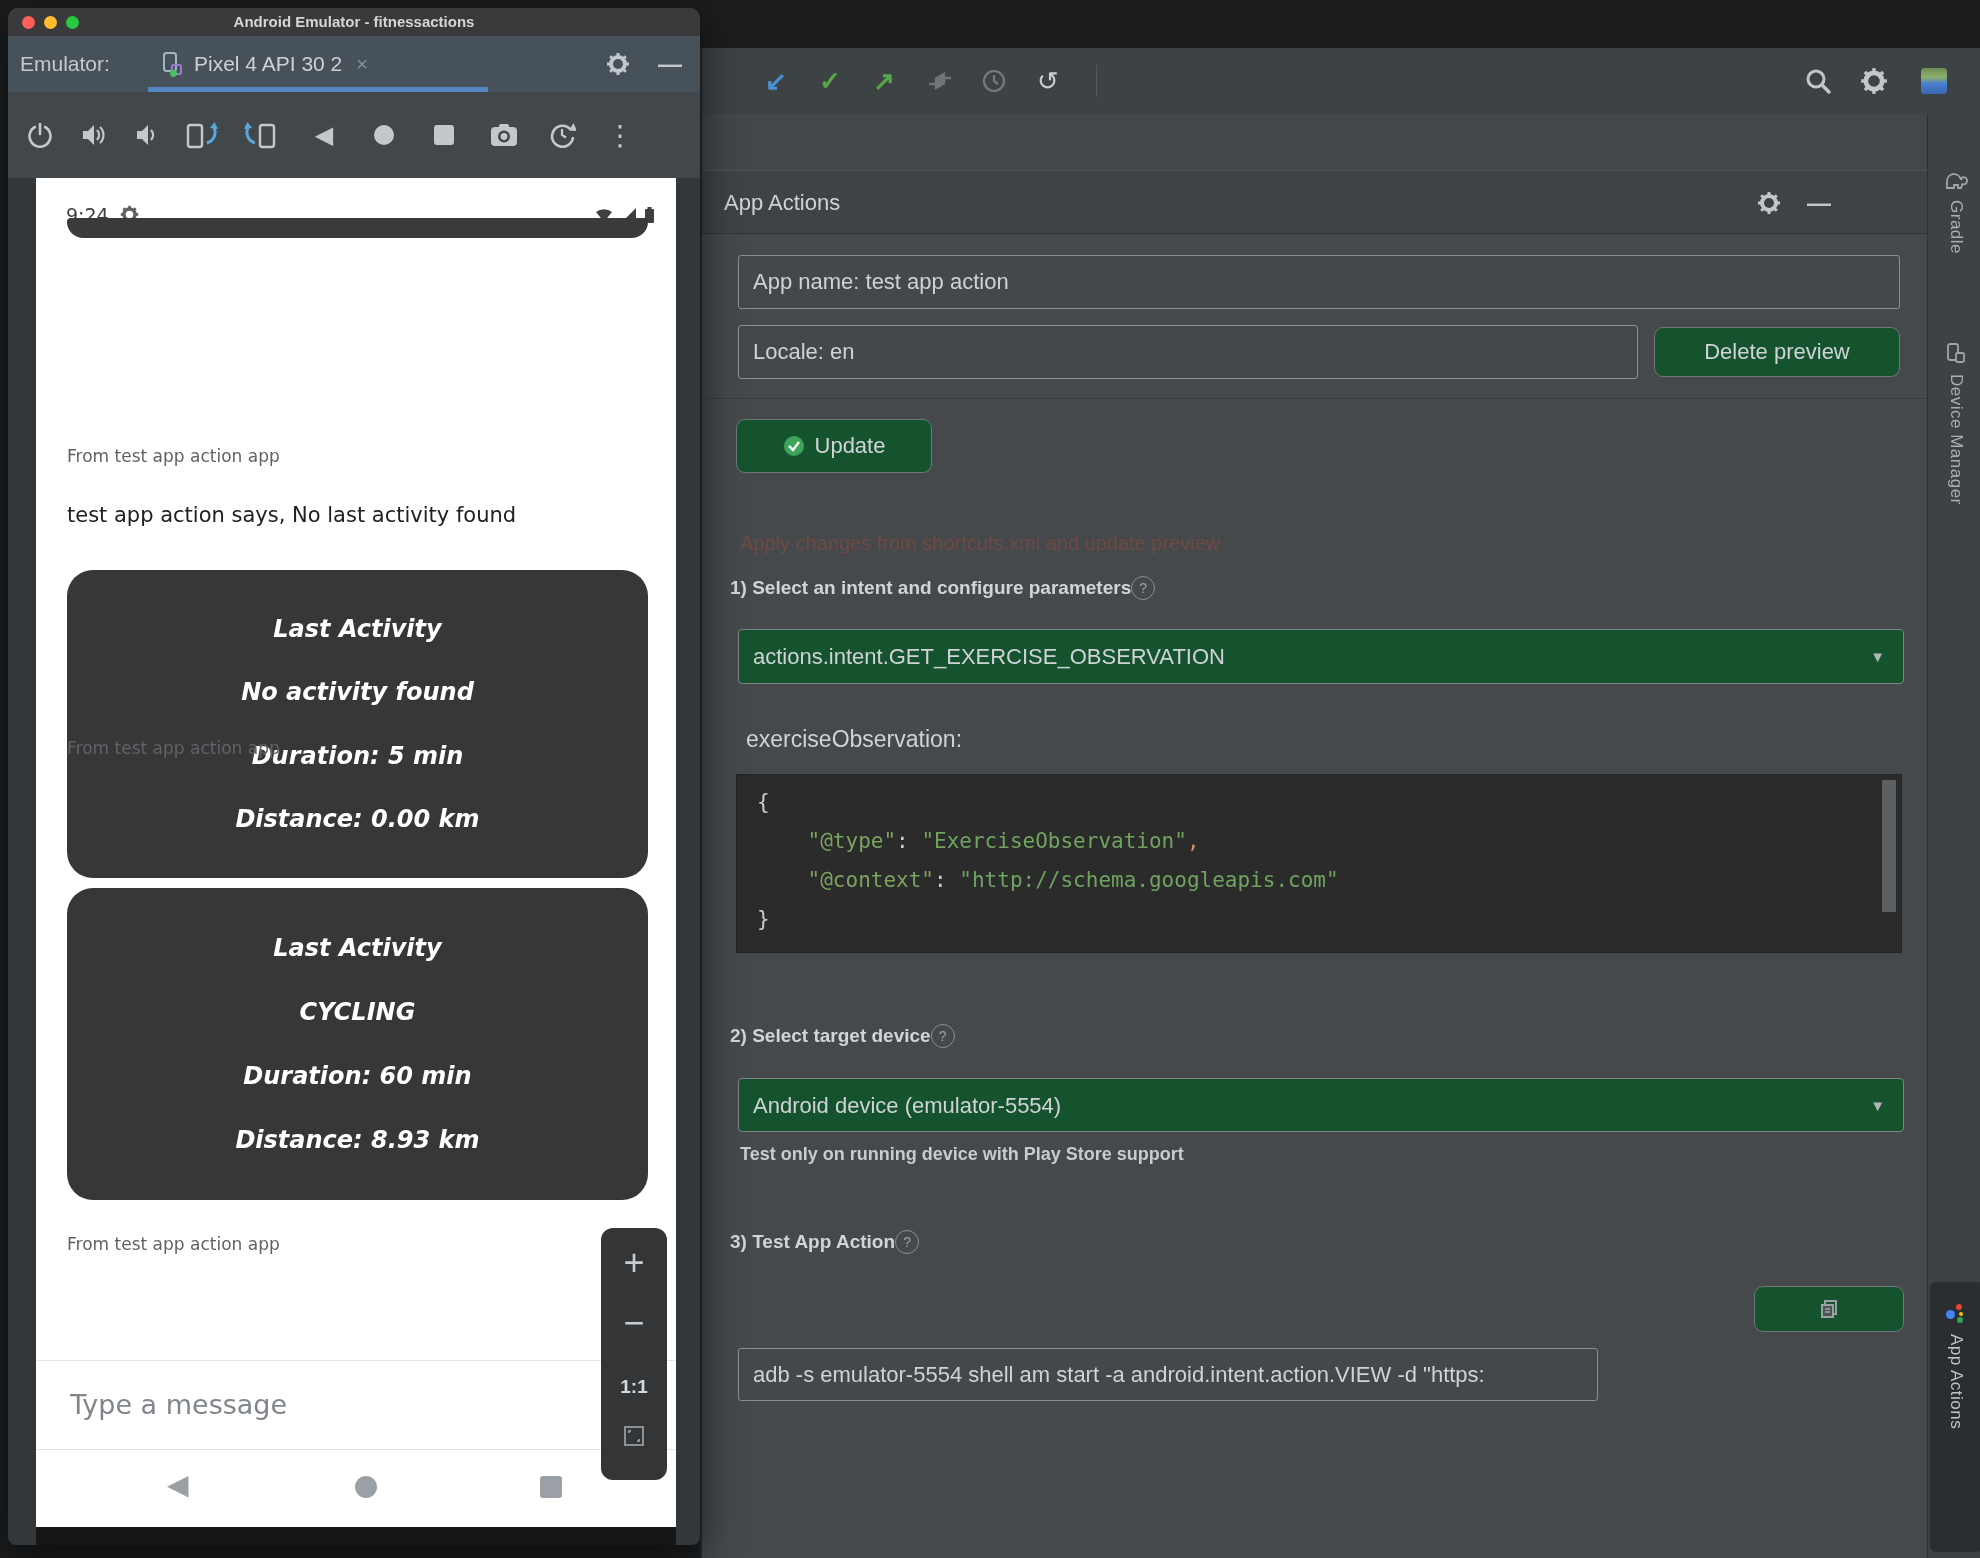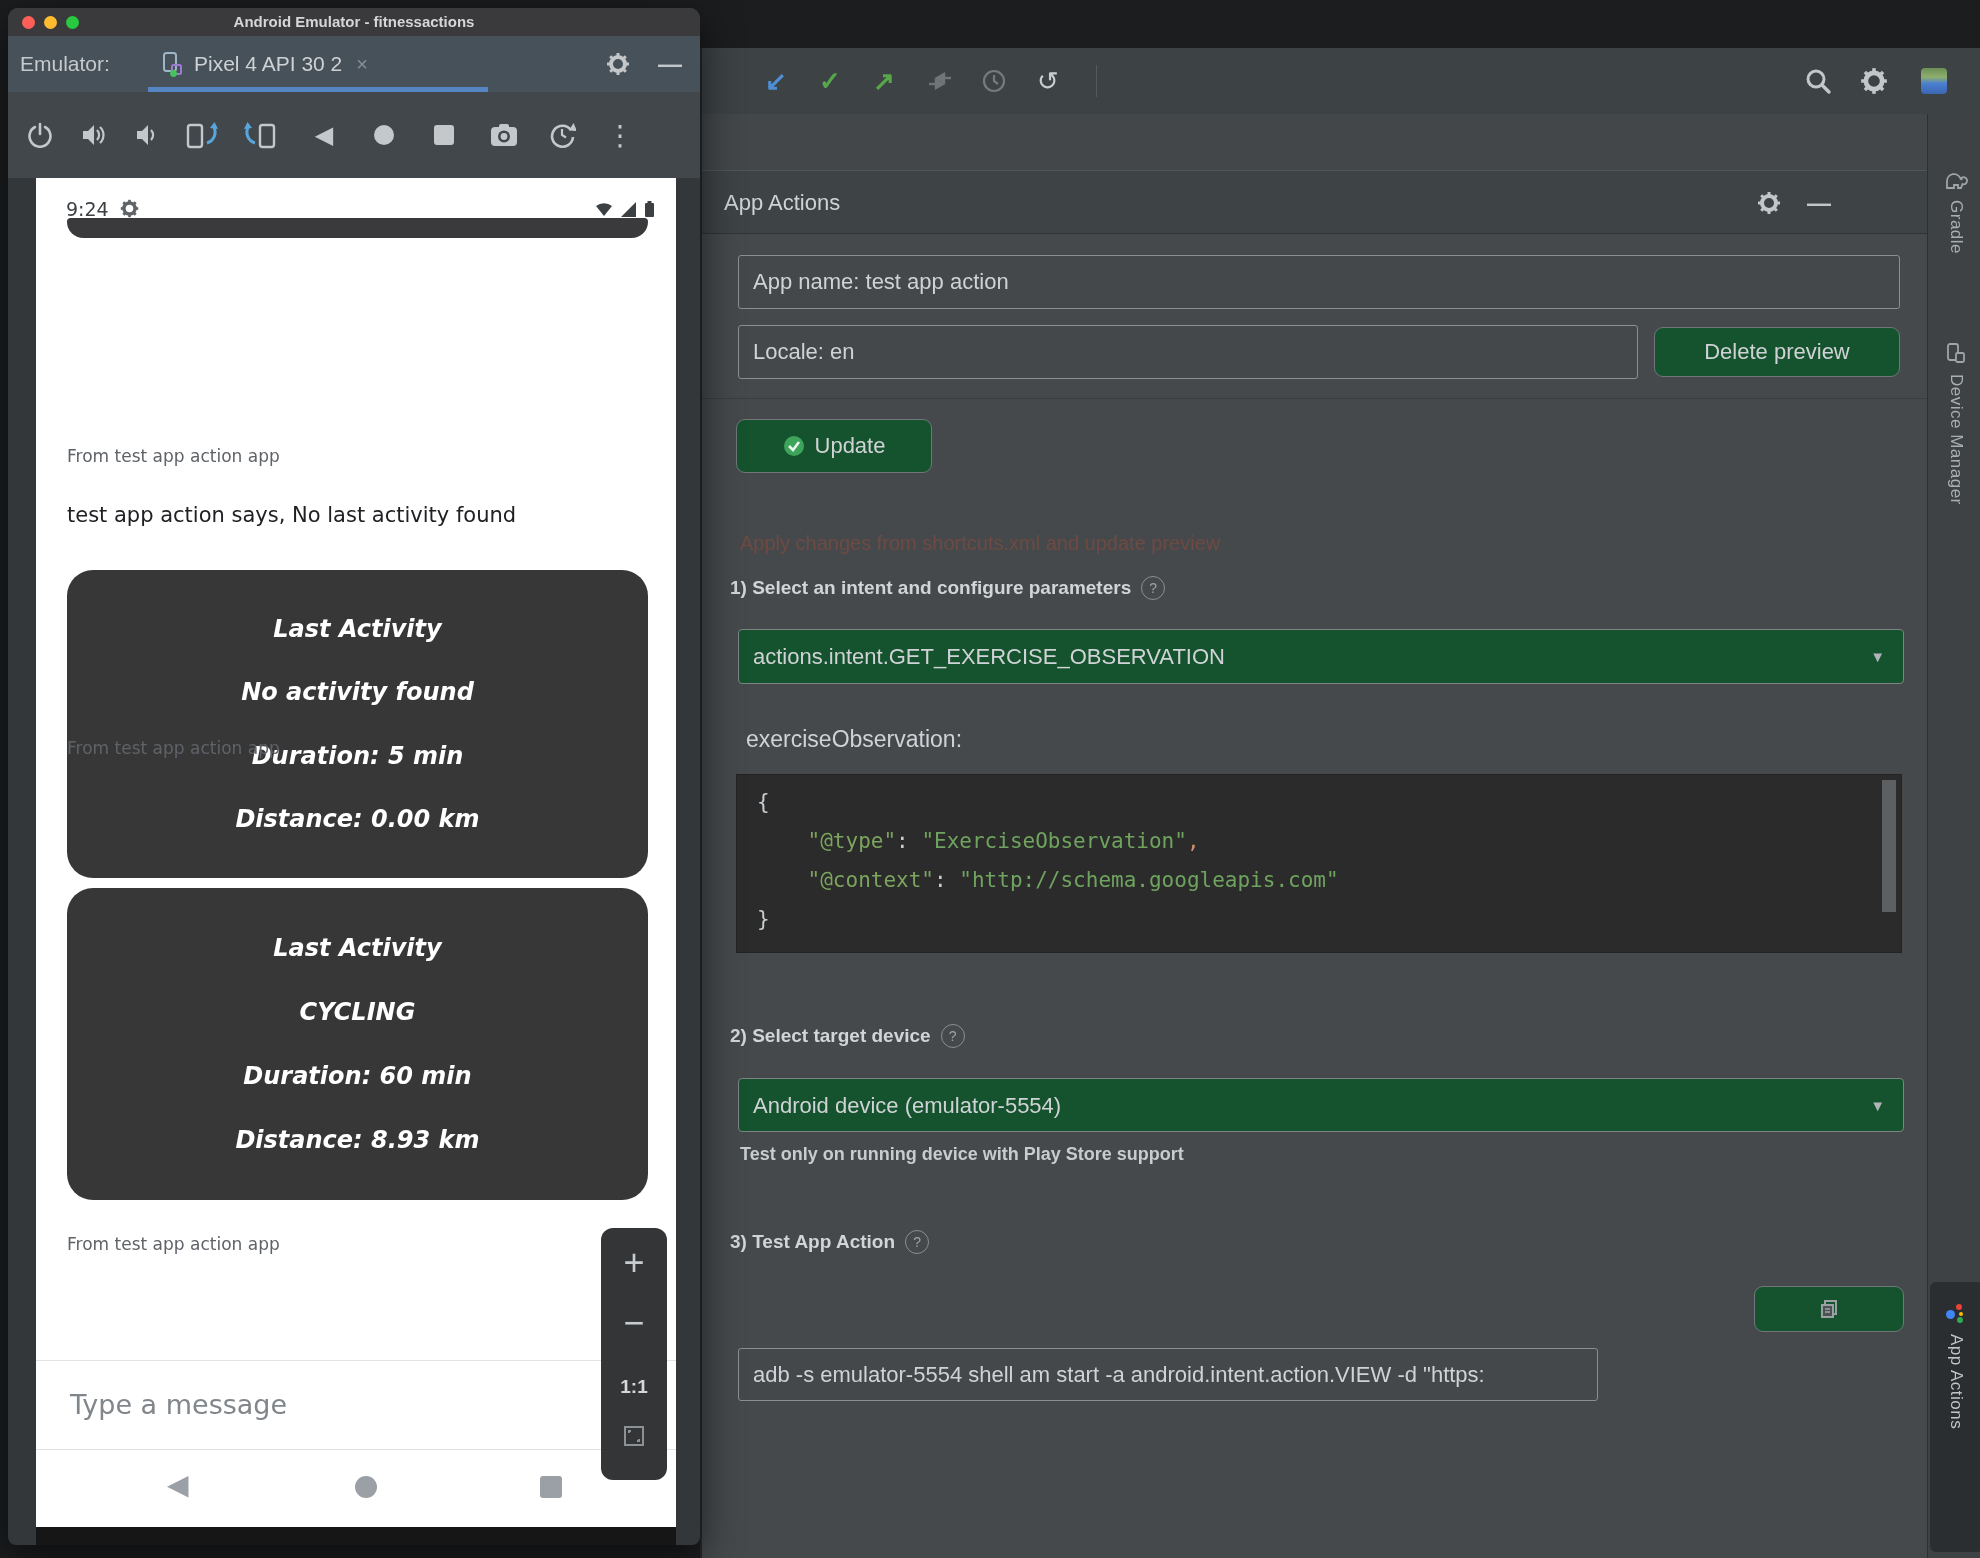--- a/index.html
+++ b/index.html
@@ -20,21 +20,21 @@
   .emu-tab{position:absolute;left:140px;top:0;width:348px;height:56px;display:flex;align-items:center;gap:10px;padding-left:12px;box-sizing:border-box;}
   .emu-tab-label{color:#ced2d5;font-size:21px;}
   .tab-close{color:#8a9094;font-size:20px;margin-left:4px;}
   .tab-underline{position:absolute;left:140px;top:51px;width:340px;height:5px;background:#5585c2;}
   .emu-tabbar-right{position:absolute;right:18px;top:0;height:56px;display:flex;align-items:center;gap:28px;}
   .dash-glyph{color:#c3c7c9;font-size:24px;font-weight:bold;}
   .emu-toolbar{left:0;top:84px;width:100%;height:86px;background:#41474b;}
   .etb{position:absolute;top:0;width:40px;height:86px;display:flex;align-items:center;justify-content:center;
        color:#c5c8ca;font-size:25px;}
   .phone-screen{left:28px;top:170px;width:640px;height:1349px;background:#ffffff;overflow:hidden;}
-  .p-status{position:absolute;left:0;top:12px;width:100%;height:40px;}
+  .p-status{position:absolute;left:0;top:18px;width:100%;height:40px;}
   .p-time{position:absolute;left:30px;top:8px;font-size:19px;color:#3c4043;font-family:"DejaVu Sans",sans-serif;}
   .p-status-right{position:absolute;right:22px;top:11px;display:flex;gap:8px;align-items:center;}
   .partial-card{position:absolute;left:31px;top:40px;width:581px;height:20px;background:#3a3a3c;border-radius:4px 4px 18px 18px;}
   .p-sender{position:absolute;left:31px;font-size:17px;color:#5f6368;font-family:"DejaVu Sans",sans-serif;}
   .p-msg{position:absolute;left:31px;font-size:21px;color:#202124;font-family:"DejaVu Sans",sans-serif;line-height:27px;}
   .p-card{position:absolute;left:31px;width:581px;background:#373737;border-radius:26px;display:flex;flex-direction:column;
           justify-content:space-evenly;align-items:center;padding:10px 0;box-sizing:border-box;}
   .p-card span{color:#fff;font-size:24px;font-weight:bold;font-style:italic;font-family:"DejaVu Sans",sans-serif;}
   .p-inputrow{position:absolute;left:0;top:1182px;width:100%;height:88px;border-top:1px solid #e3e3e3;border-bottom:1px solid #e3e3e3;}
   .p-input{position:absolute;left:34px;top:0;height:88px;line-height:88px;font-size:27px;color:#80868b;font-family:"DejaVu Sans",sans-serif;}
@@ -58,21 +58,21 @@
   .as-band{left:0;top:66px;width:1225px;height:56px;background:#43474a;}
   .as-header{left:0;top:122px;width:1225px;height:64px;background:#3e4345;border-top:1px solid #515558;border-bottom:1px solid #303437;box-sizing:border-box;}
   .as-header-title{position:absolute;left:22px;top:0;height:64px;line-height:64px;font-size:22px;color:#cfd3d5;}
   .as-header-icons{position:absolute;right:96px;top:0;height:64px;display:flex;align-items:center;gap:26px;}
   .field{position:absolute;border:1px solid #8a8f92;border-radius:3px;box-sizing:border-box;
          color:#d0d3d6;font-size:22px;line-height:52px;padding:0 14px;overflow:hidden;white-space:nowrap;background:#44484b;}
   .btn{position:absolute;background:#14532d;border:1px solid #70767a;border-radius:9px;box-sizing:border-box;
        color:#d0d3d6;font-size:22px;display:flex;align-items:center;justify-content:center;gap:10px;}
   .hr-line{position:absolute;left:0;width:1225px;height:1px;background:#3a3e40;}
   .hint-red{position:absolute;left:38px;top:484px;font-size:20px;color:#6e4a43;}
-  .sec-label{position:absolute;left:28px;font-size:19px;font-weight:bold;color:#d2d5d7;display:flex;align-items:center;gap:10px;}
+  .sec-label{position:absolute;left:28px;font-size:19px;font-weight:bold;color:#d2d5d7;display:flex;align-items:center;}
   .help-circle{display:inline-flex;width:22px;height:22px;border:1.5px solid #8a8f92;border-radius:50%;
                align-items:center;justify-content:center;color:#9da2a5;font-size:14px;font-weight:normal;}
   .select{position:absolute;border:1px solid #7d8284;border-radius:4px;background:#14532d;box-sizing:border-box;
           color:#d0d3d6;font-size:22px;line-height:53px;padding:0 14px;}
   .select .caret{position:absolute;right:18px;top:0;line-height:53px;font-size:15px;color:#b0b5b8;}
   .param-label{position:absolute;left:44px;top:678px;font-size:23px;color:#d0d3d6;}
   .code-block{position:absolute;left:34px;top:726px;width:1166px;height:179px;background:#2b2b2b;border:1px solid #232323;
               box-sizing:border-box;font-family:"DejaVu Sans Mono",monospace;font-size:21px;line-height:39px;
               color:#bdc3c7;padding:8px 0 0 20px;overflow:hidden;}
   .code-block .k{color:#7ba45e;} .code-block .v{color:#6fa45f;} .code-block .p{color:#c8cdd1;} .code-block .c{color:#cf8e6d;}

